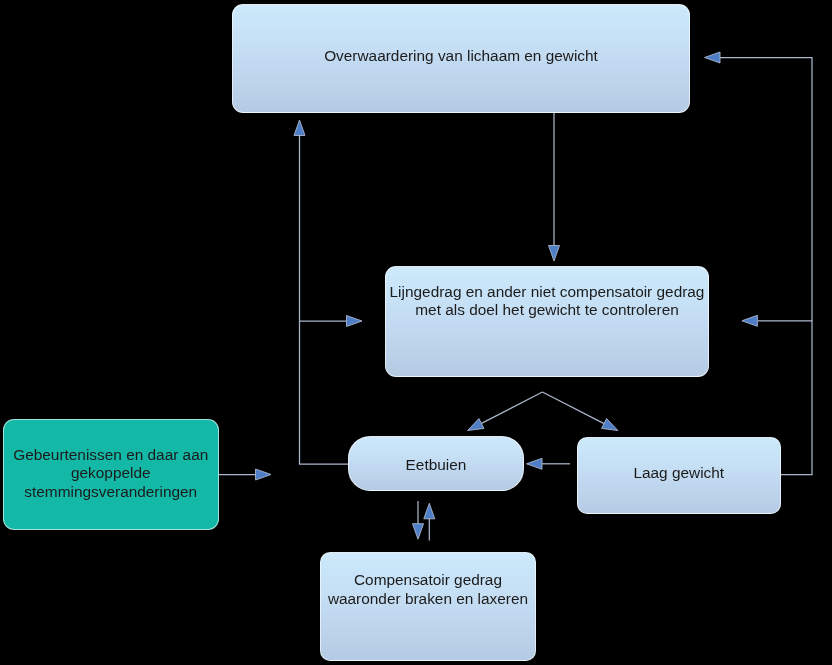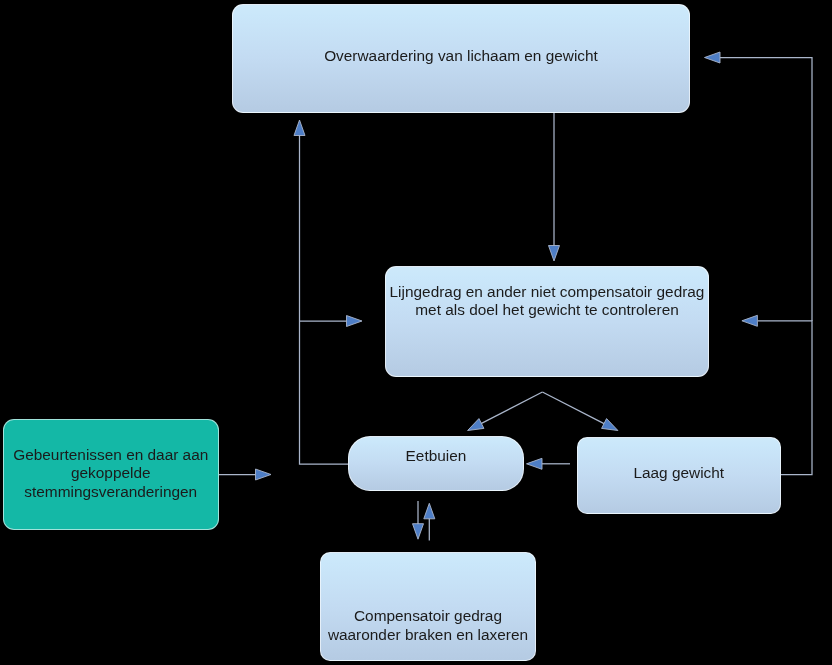--- a/index.html
+++ b/index.html
@@ -69,24 +69,24 @@
       </div>
       <div class="node fill-gradient" style="left: 385px; top: 266px; width: 324px; height: 111px; border-radius: 11px; padding-top: 15.7px;">
         <span class="label">Lijngedrag en ander niet compensatoir gedrag
 met als doel het gewicht te controleren</span>
       </div>
       <div class="node fill-white" style="left: 2.5px; top: 419.3px; width: 216.5px; height: 110.7px; border-radius: 11px; padding-top: 25.5px;">
         <span class="label">Gebeurtenissen en daar aan
 gekoppelde
 stemmingsveranderingen</span>
       </div>
-      <div class="node fill-gradient" style="left: 347.8px; top: 436.3px; width: 176.4px; height: 54.9px; border-radius: 22px; padding-top: 10px;">
+      <div class="node fill-gradient" style="left: 347.8px; top: 436.3px; width: 176.4px; height: 54.9px; border-radius: 22px; padding-top: 19px;">
         <span class="label">Eetbuien</span>
       </div>
       <div class="node fill-gradient" style="left: 576.8px; top: 436.6px; width: 204px; height: 77px; border-radius: 10px; padding-top: 26.1px;">
         <span class="label">Laag gewicht</span>
       </div>
-      <div class="node fill-gradient" style="left: 320px; top: 552px; width: 216px; height: 109px; border-radius: 10px; padding-top: 54px;">
+      <div class="node fill-gradient" style="left: 320px; top: 552px; width: 216px; height: 109px; border-radius: 10px; padding-top: 18px;">
         <span class="label">Compensatoir gedrag
 waaronder braken en laxeren</span>
       </div>
     </div>
 </div>
 
 </body></html>

